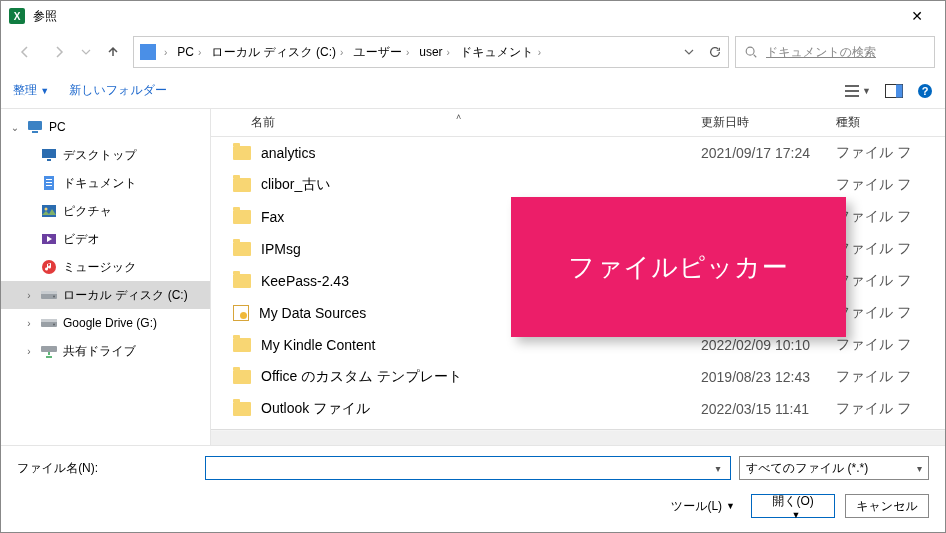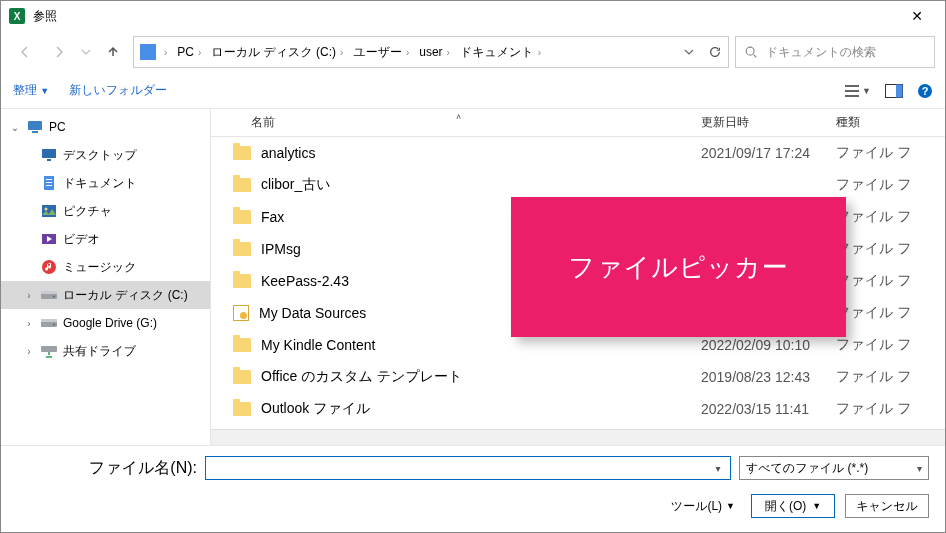--- a/index.html
+++ b/index.html
@@ -16,21 +16,21 @@
 
 
 .navrow { height: 42px; display: flex; align-items: center; padding: 0 10px; gap: 6px; }
 .navbtn { width: 28px; height: 28px; display:flex; align-items:center; justify-content:center; color:#555; }
 .navbtn.disabled { color:#bbb; }
 .addrbox { flex: 1; height: 32px; border: 1px solid #ccc; background:#fff; display:flex; align-items:center; padding: 0 6px; gap:4px; }
 .addrbox .doc-icon { width:16px; height:16px; background:#4a8fe7; }
 .crumb { display:flex; align-items:center; gap:2px; color:#000; font-size:12px; padding:2px 2px; }
 .crumb .sep { color:#888; font-size:10px; margin:0 2px;}
 .addr-right { margin-left:auto; display:flex; align-items:center; gap:14px; color:#666; }
-.searchbox { width: 200px; height:32px; border:1px solid #ccc; display:flex; align-items:center; padding:0 8px; color:#888; gap:8px; }
+.searchbox { width: 200px; height:32px; border:1px solid #ccc; display:flex; align-items:center; padding:0 8px; color:#888; gap:8px;text-decoration:underline; }
 .searchbox input { border:none; outline:none; flex:1; font-size:12px; color:#000; }
 .searchbox input::placeholder { color:#888; }
 
 
 .toolbar { height: 36px; border-bottom: 1px solid #e5e5e5; display:flex; align-items:center; padding: 0 12px; }
 .toolbar .left { display:flex; gap:20px; align-items:center; }
 .toolbar .left span { color:#1a66cc; font-size:12px; }
 .toolbar .right { margin-left:auto; display:flex; align-items:center; gap:14px; color:#555; }
 .toolbar .iconbtn { display:flex; align-items:center; gap:2px; }
 
@@ -61,30 +61,30 @@
 .folder-ico { width:18px; height:14px; background:#f8d673; border-radius:1px; position:relative; }
 .folder-ico:before { content:""; position:absolute; top:-3px; left:0; width:7px; height:3px; background:#f8d673; border-radius:1px 1px 0 0;}
 .odc-ico { width:16px; height:16px; background:#fff; border:1px solid #d7a53a; position:relative; }
 .odc-ico:after { content:""; position:absolute; right:1px; bottom:1px; width:7px; height:7px; background:#f0b93a; border-radius:50%; }
 .hscroll { height:16px; border-top:1px solid #ddd; background:#f4f4f4; display:flex; align-items:center; }
 .hscroll .track { flex:1; height:14px; background:#f0f0f0; }
 
 
 .footer { border-top:1px solid #e5e5e5; padding:10px 16px 14px; }
 .fnrow { display:flex; align-items:center; gap:8px; }
-.fnrow .lbl { width:180px; text-align:right; font-size:16px; }
+.fnrow .lbl { width:180px; font-size:12px; }
 .fnrow .combo { flex:1; height:24px; border:1px solid #0067c0; display:flex; align-items:center; padding:0 4px; }
 .fnrow .combo input { flex:1; border:none; outline:none; font-size:12px; }
 .fnrow .combo .dd { width:16px; text-align:center; color:#555; font-size:10px;}
 .filtersel { width:190px; height:24px; border:1px solid #888; display:flex; align-items:center; padding:0 6px; font-size:12px; }
 .filtersel .dd { margin-left:auto; font-size:10px; color:#555; }
 .btnrow { display:flex; justify-content:flex-end; align-items:center; gap:10px; margin-top:14px; }
 .toolsdd { font-size:12px; display:flex; align-items:center; gap:4px; margin-right:6px;}
 .btn { min-width:84px; height:24px; border:1px solid #888; background:#fff; font-size:12px; display:flex; align-items:center; justify-content:center; }
-.btn.primary { border-color:#0067c0; }
+.btn.primary { border-color:#0067c0;flex-direction:column; }
 .btn.primary .dd { margin-left:6px; font-size:9px;}
 
 
 .overlay { position:absolute; left:300px; top:60px; width:335px; height:140px; background:#ec1e69; color:#fff; font-size:26px; display:flex; align-items:center; justify-content:center; box-shadow: 6px 6px 10px rgba(0,0,0,.25); letter-spacing:1px; }
 
 svg { display:block; }
 </style>
 </head>
 <body>
 

